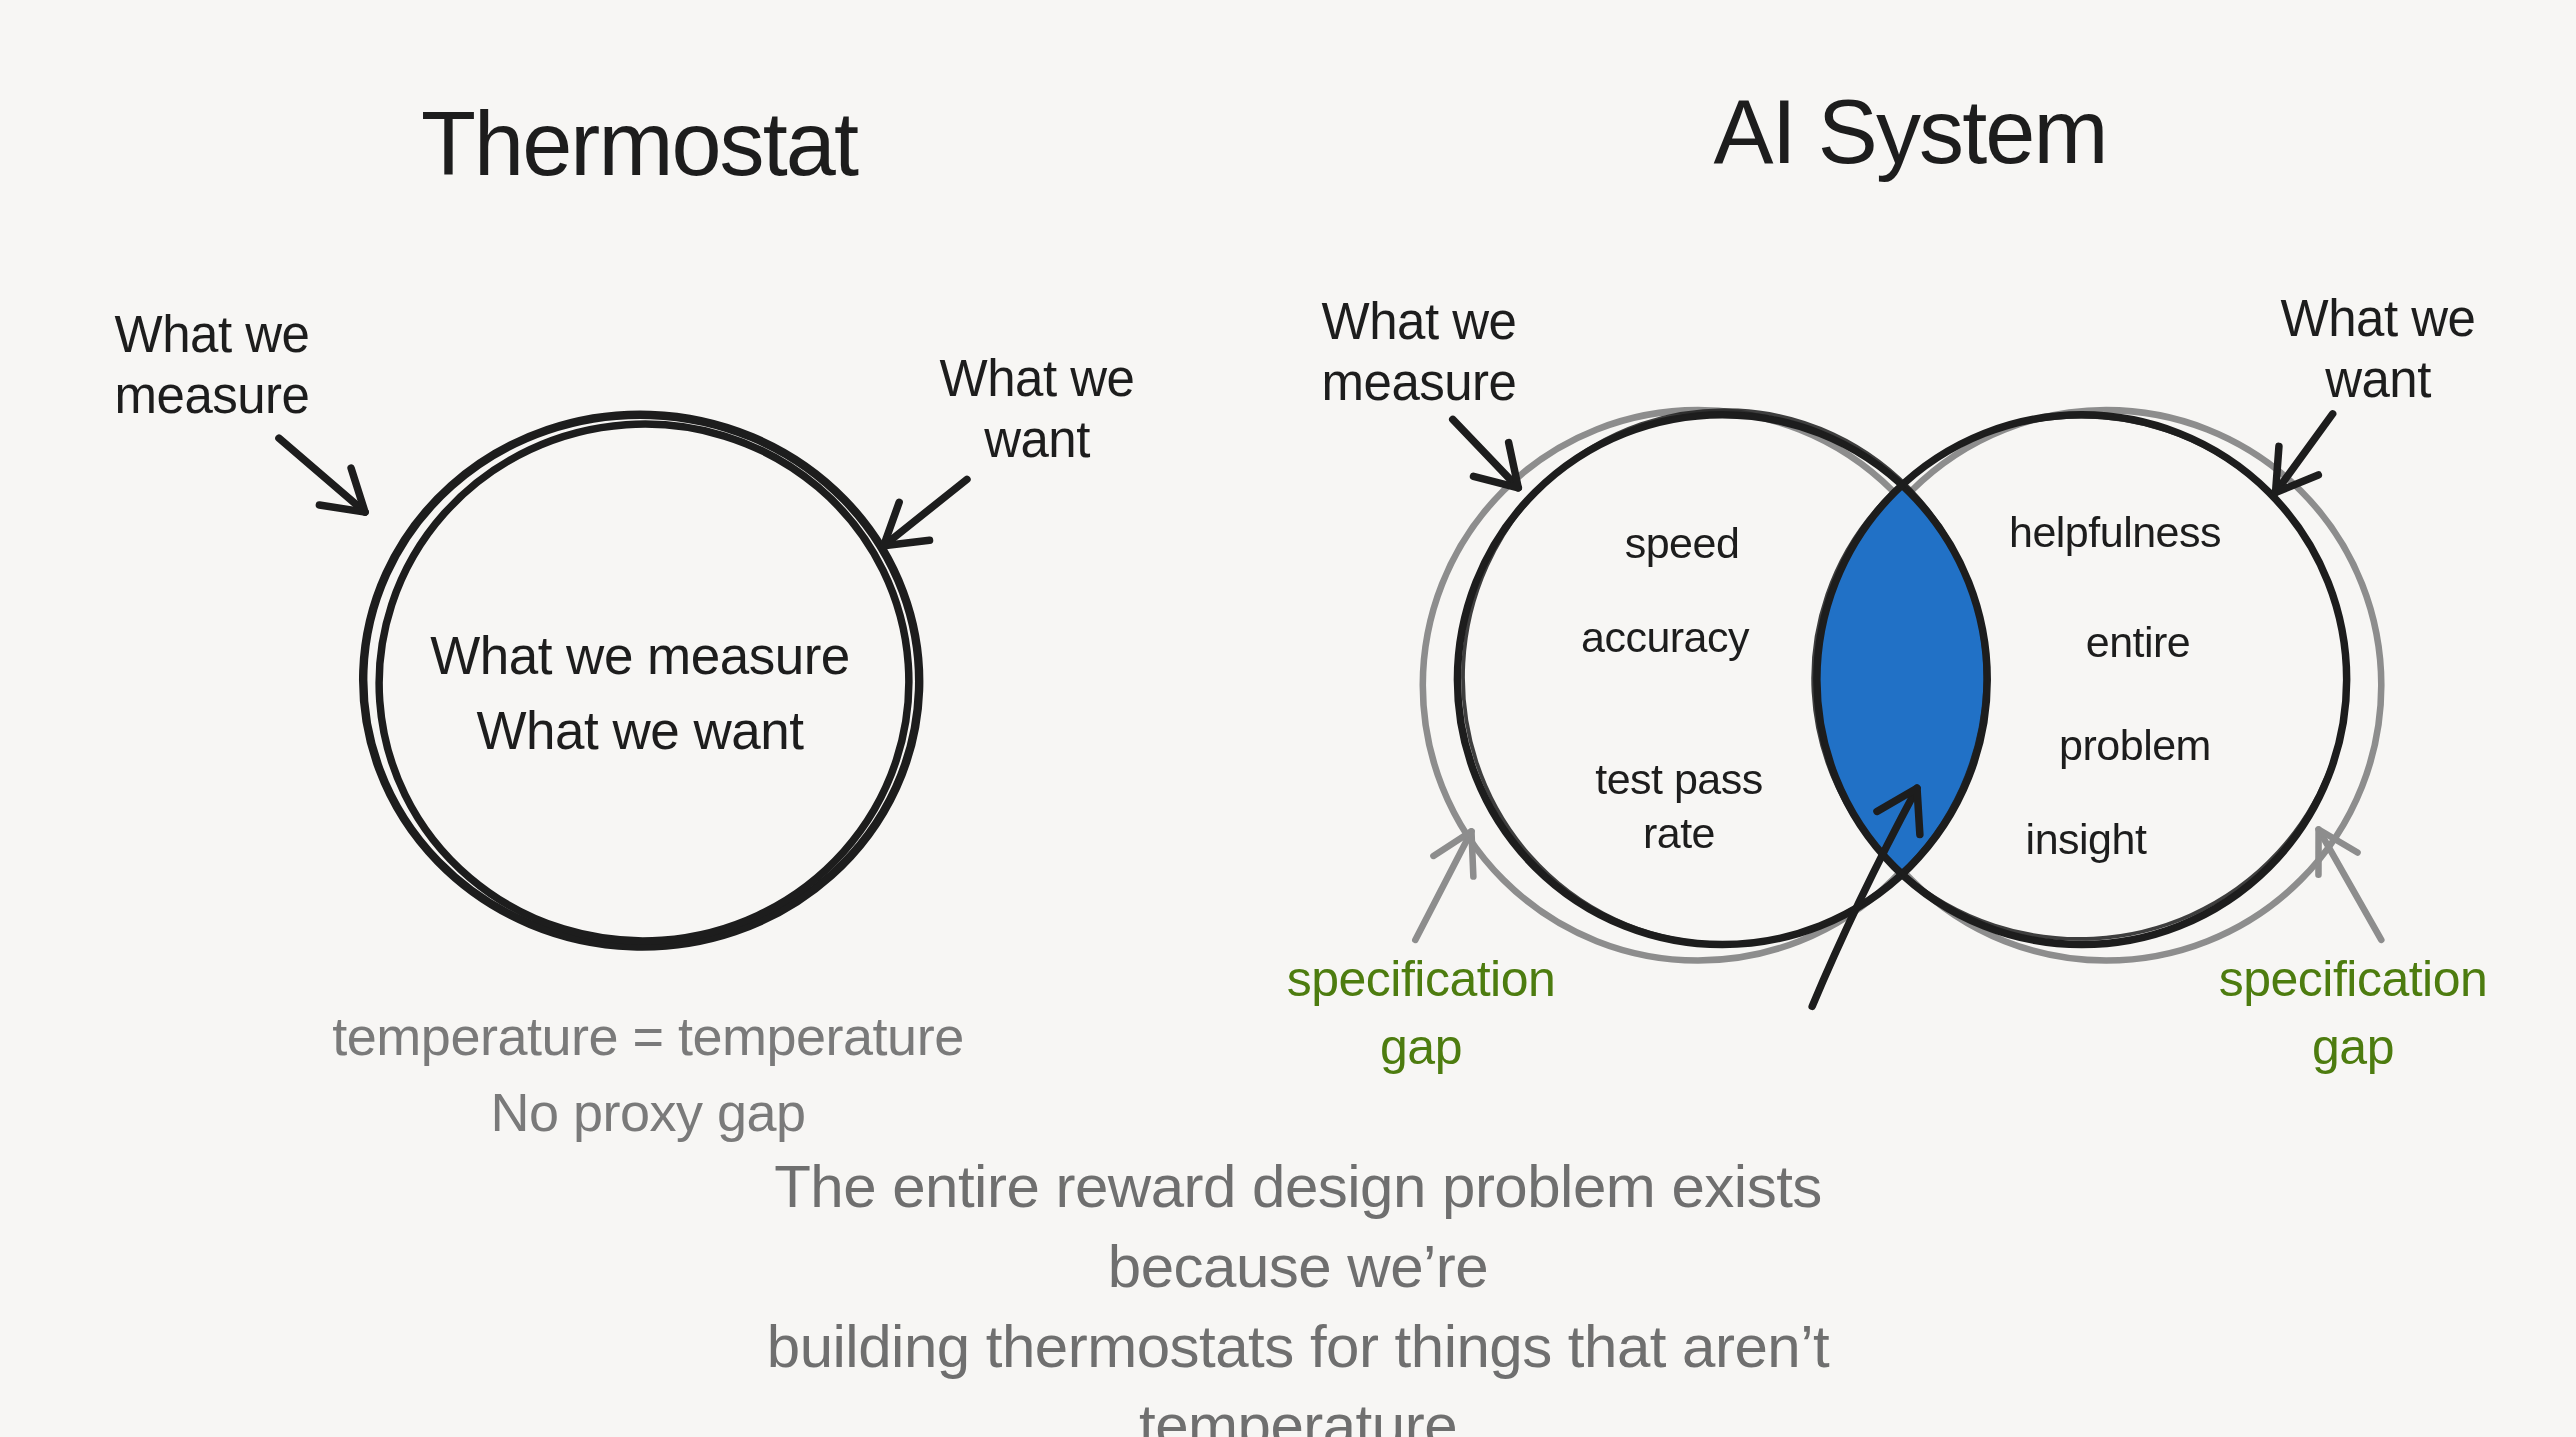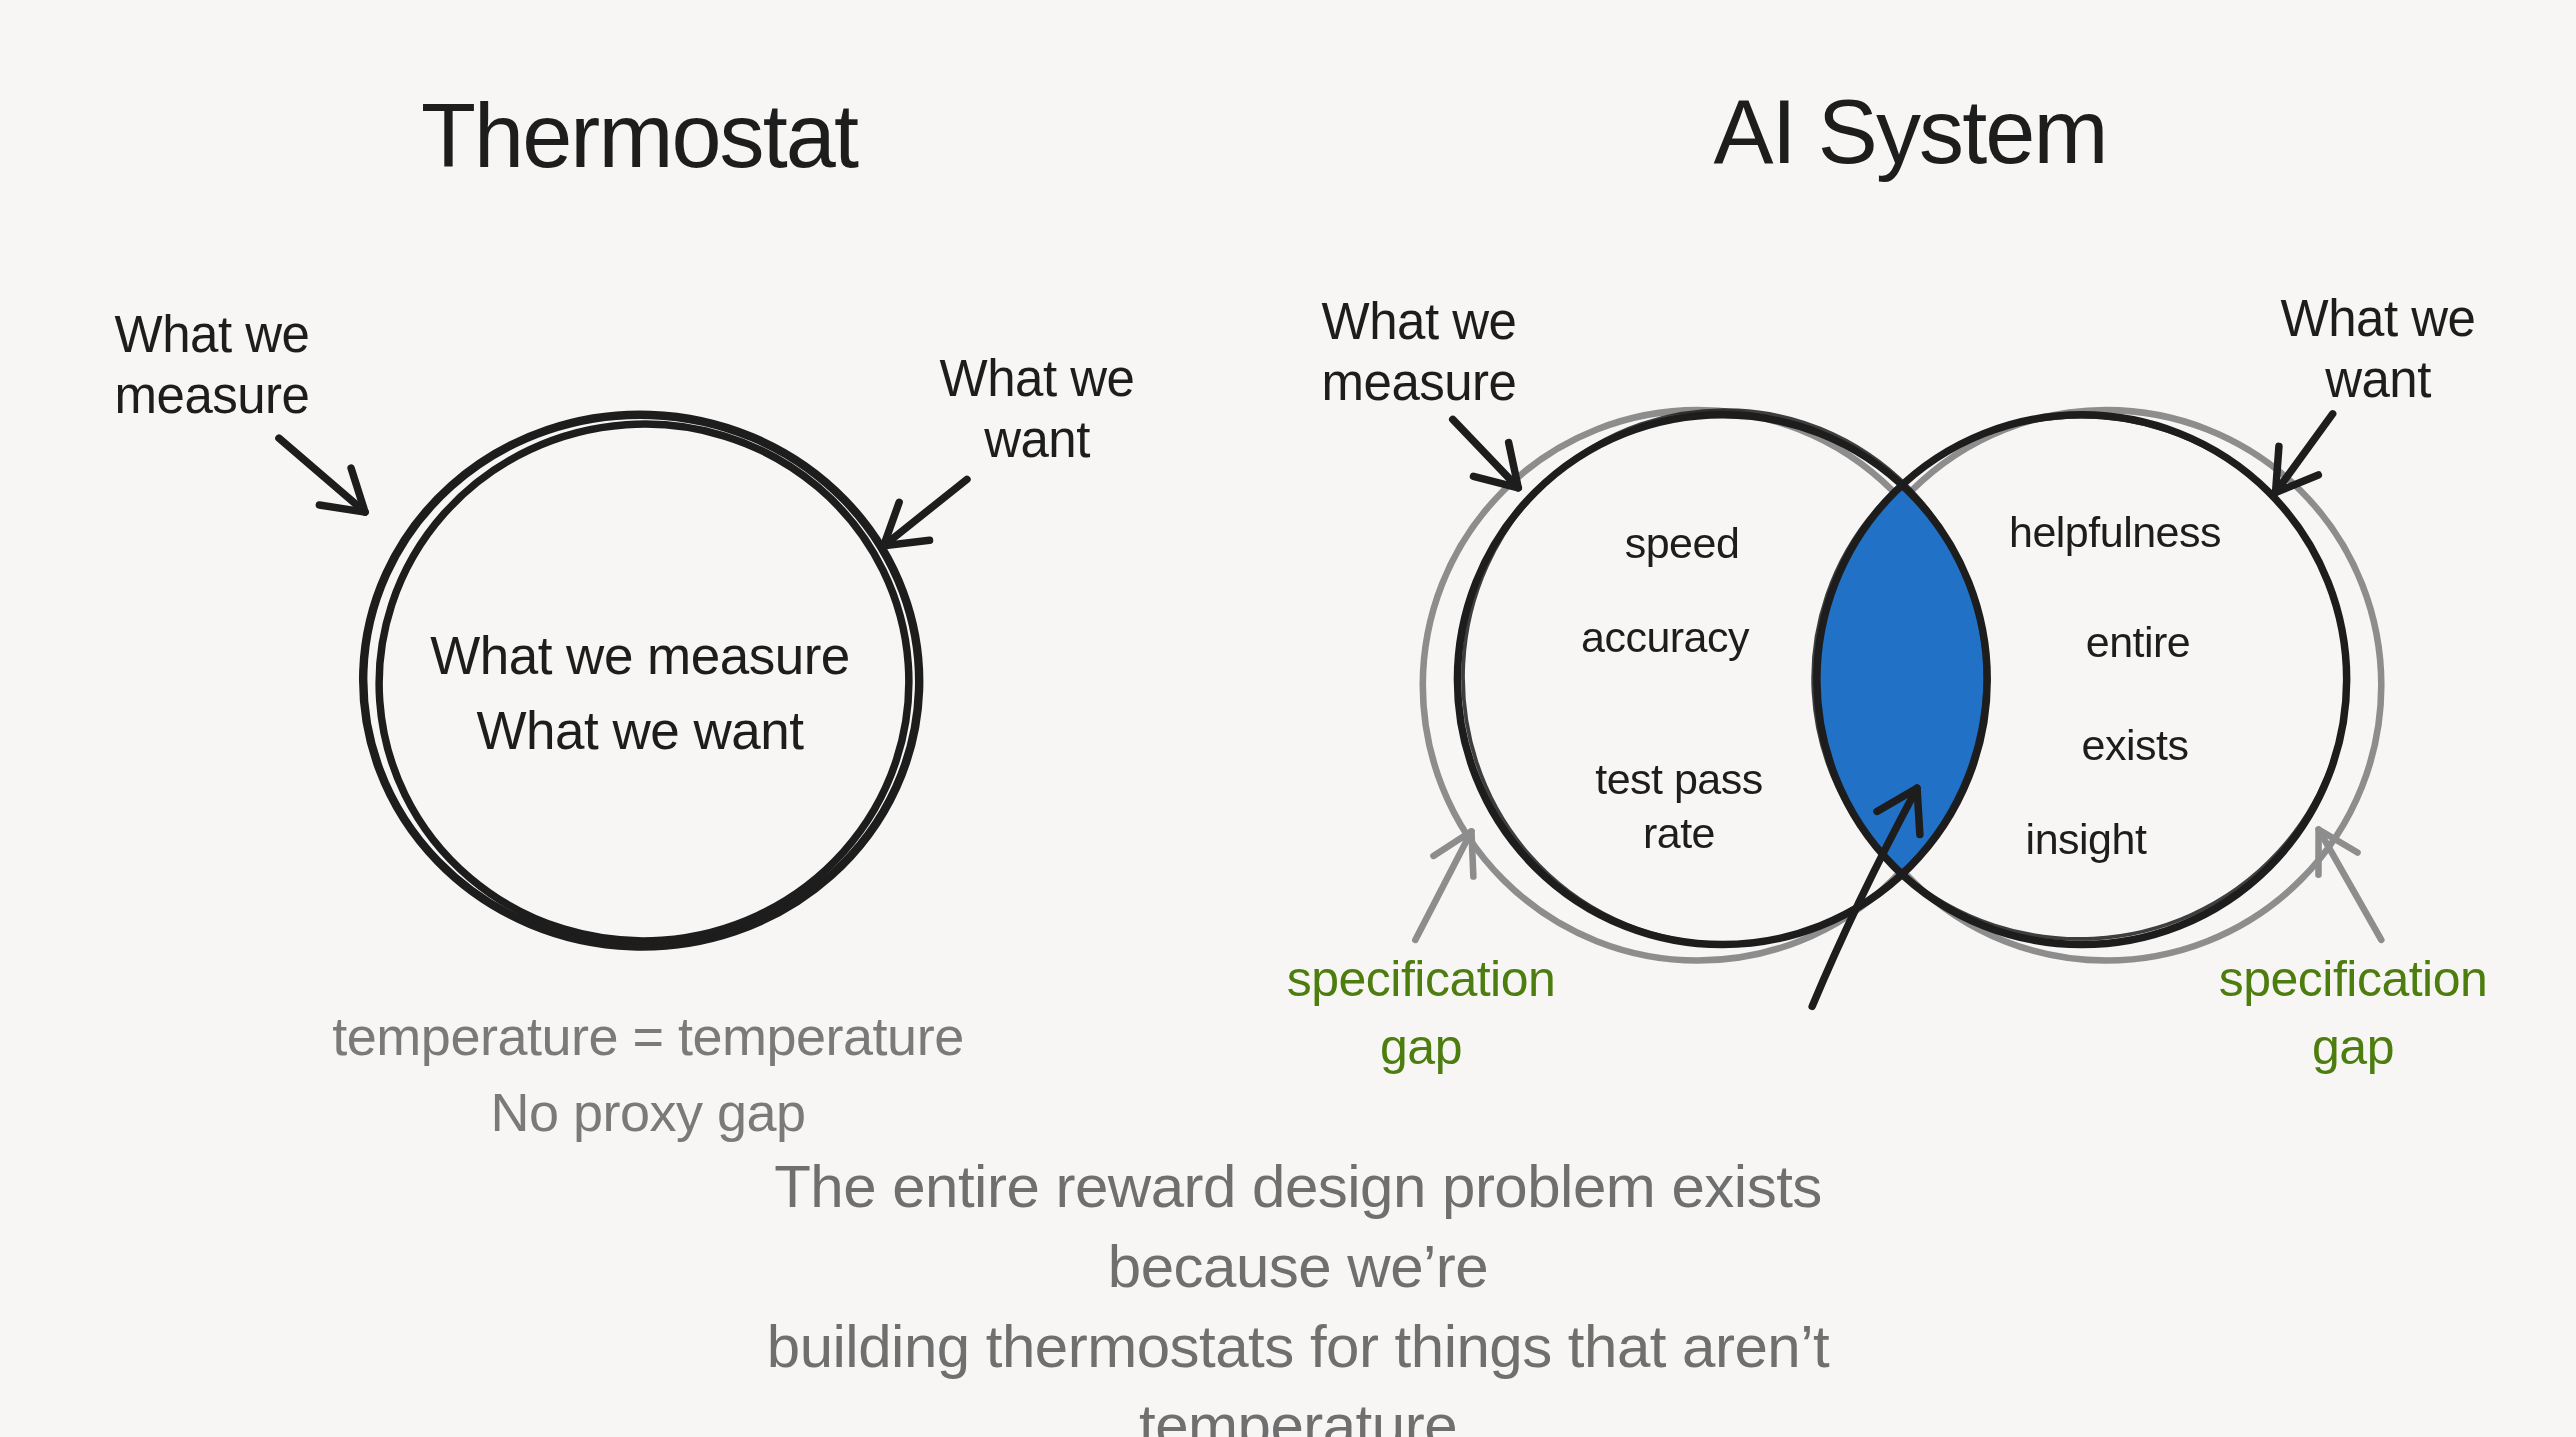--- a/index.html
+++ b/index.html
@@ -102,21 +102,21 @@
     <line x1="1552" y1="448" x2="1622" y2="521" stroke="#1d1d1d" stroke-width="8" stroke-linecap="round" marker-end="url(#ah-black)"></line>
 
     <line x1="2492" y1="442" x2="2431" y2="526" stroke="#1d1d1d" stroke-width="8" stroke-linecap="round" marker-end="url(#ah-black)"></line>
 
     <path d="M 1936 1075 Q 1982 965 2048 842" fill="none" stroke="#1d1d1d" stroke-width="8" stroke-linecap="round" marker-end="url(#ah-black)"></path>
 
     <line x1="1512" y1="1004" x2="1572" y2="888" stroke="#8d8d8d" stroke-width="7" stroke-linecap="round" marker-end="url(#ah-gray)"></line>
     <line x1="2544" y1="1004" x2="2477" y2="886" stroke="#8d8d8d" stroke-width="7" stroke-linecap="round" marker-end="url(#ah-gray)"></line>
   </svg>
 
-  <div class="label title" style="left:639px; top:136px;">Thermostat</div>
+  <div class="label title" style="left:639px; top:144px;">Thermostat</div>
   <div class="label title" style="left:1910px; top:132px;">AI System</div>
 
   <div class="label outer-label" style="left:212px; top:365px;">What we
 measure</div>
   <div class="label outer-label" style="left:1037px; top:409px;">What we
 want</div>
   <div class="label circle-label" style="left:640px; top:693px;">What we measure
 What we want</div>
   <div class="label gray-caption" style="left:648px; top:1075px;">temperature = temperature
 No proxy gap</div>
@@ -126,21 +126,21 @@
   <div class="label outer-label" style="left:2378px; top:349px;">What we
 want</div>
 
   <div class="label venn-item" style="left:1682px; top:543px;">speed</div>
   <div class="label venn-item" style="left:1665px; top:637px;">accuracy</div>
   <div class="label venn-item" style="left:1679px; top:806px;">test pass
 rate</div>
 
   <div class="label venn-item" style="left:2115px; top:532px;">helpfulness</div>
   <div class="label venn-item" style="left:2138px; top:642px;">entire</div>
-  <div class="label venn-item" style="left:2135px; top:745px;">exists</div>
+  <div class="label venn-item" style="left:2135px; top:745px;">problem</div>
   <div class="label venn-item" style="left:2086px; top:839px;">insight</div>
 
   <div class="label spec-gap" style="left:1421px; top:1013px;">specification
 gap</div>
   <div class="label spec-gap" style="left:2353px; top:1013px;">specification
 gap</div>
 
   <div class="label footer-caption" style="left:1298px; top:1307px;">The entire reward design problem exists because we’re
 building thermostats for things that aren’t temperature</div>
 

